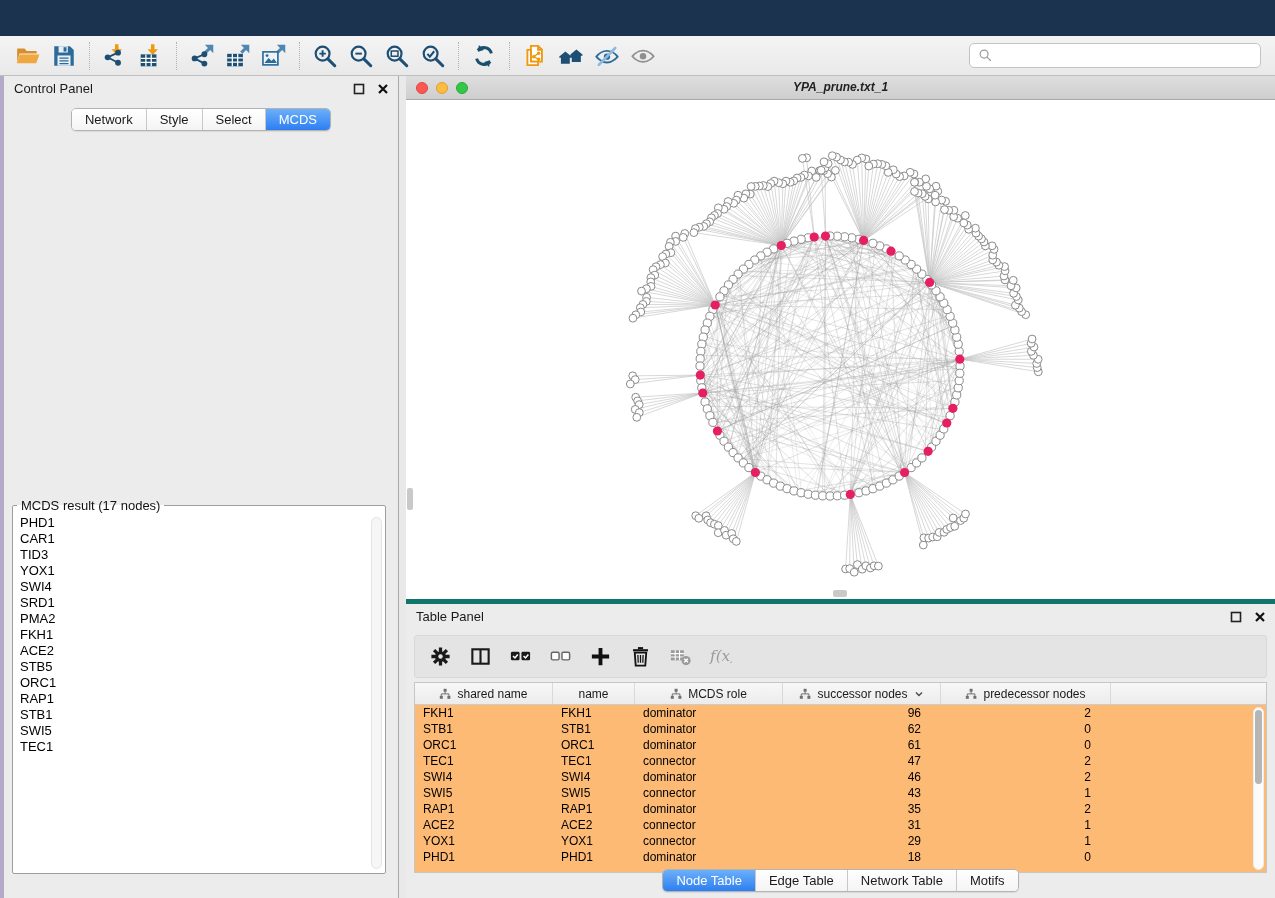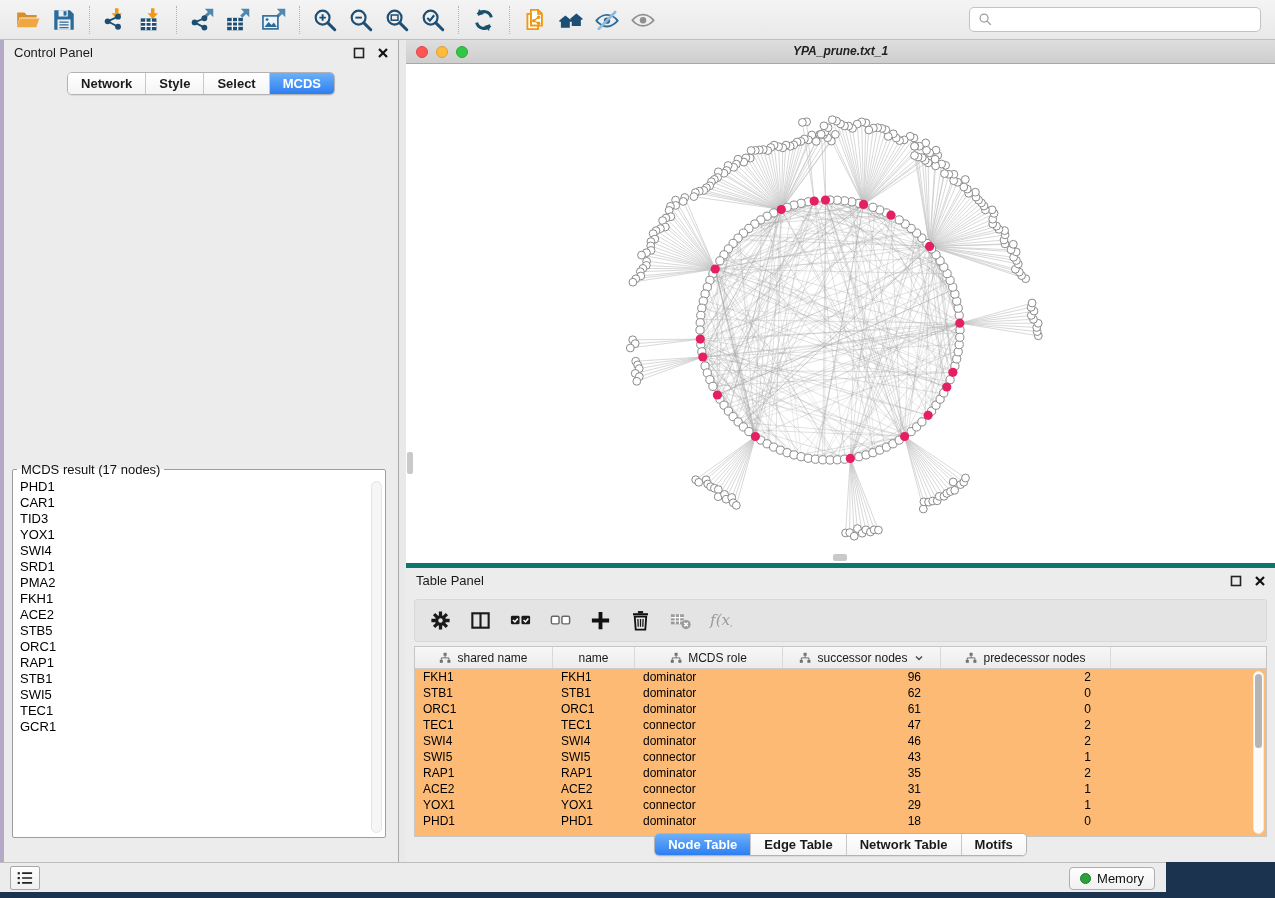--- a/index.html
+++ b/index.html
@@ -3,21 +3,21 @@
 <meta charset="utf-8">
 <style>
   * { box-sizing: border-box; }
   html,body { margin:0; padding:0; }
   body {
     width:1275px; height:898px; overflow:hidden; position:relative;
     background:#1c3350;
     font-family:"Liberation Sans", sans-serif;
     -webkit-font-smoothing:antialiased;
   }
-  #app { position:absolute; inset:0; }
+  #app { position:absolute; inset:0;margin-top:36px; }
 
   
   .toolbar {
     position:absolute; left:0; top:0; width:1275px; height:40px;
     background:linear-gradient(#f4f4f4,#e9e9e9);
     border-bottom:1px solid #bfbfbf;
     display:flex; align-items:center; padding:0 10px;
   }
   #tb-icons { display:flex; align-items:center; height:100%; }
   .tbtn {
@@ -44,21 +44,21 @@
     position:absolute; left:4px; top:40px; width:395px; height:822px;
     background:#ececec; border-right:1px solid #a9a9a9;
   }
   .panel-header { position:relative; height:26px; }
   .panel-title { position:absolute; left:10px; top:5px; font-size:13px; color:#1a1a1a; }
   .panel-header-btns { position:absolute; right:8px; top:6px; display:flex; gap:10px; align-items:center; }
   .ph-btn { width:14px; height:14px; padding:0; border:none; background:transparent; cursor:pointer; display:flex; align-items:center; justify-content:center; }
 
   .seg-tabs {
     display:inline-flex; border:1px solid #b3b3b3; border-radius:5px;
-    background:#fff; overflow:hidden; box-shadow:0 1px 1px rgba(0,0,0,.08);font-weight:bold;
+    background:#fff; overflow:hidden; box-shadow:0 1px 1px rgba(0,0,0,.08);
   }
   .seg {
     padding:3px 13px; font-size:13px; color:#1a1a1a; cursor:pointer;
     border-left:1px solid #c8c8c8; background:linear-gradient(#ffffff,#f4f4f4);
     white-space:nowrap;
   }
   .seg:first-child { border-left:none; }
   .seg.active { background:linear-gradient(#6cb0f9,#2d7ef1); color:#fff; }
 
   #ctl-tabs-wrap { position:absolute; left:0; top:32px; width:100%; text-align:center; z-index:2; }
@@ -355,21 +355,20 @@
           <li>SRD1</li>
           <li>PMA2</li>
           <li>FKH1</li>
           <li>ACE2</li>
           <li>STB5</li>
           <li>ORC1</li>
           <li>RAP1</li>
           <li>STB1</li>
           <li>SWI5</li>
           <li>TEC1</li>
-          <li>GCR1</li>
         </ul>
       <div id="mcds-scroll"></div>
     </fieldset>
   </div>
 
   <div id="v-splitter"></div>
 
   <div id="network-window">
     <div id="net-titlebar">
       <div class="lights">

